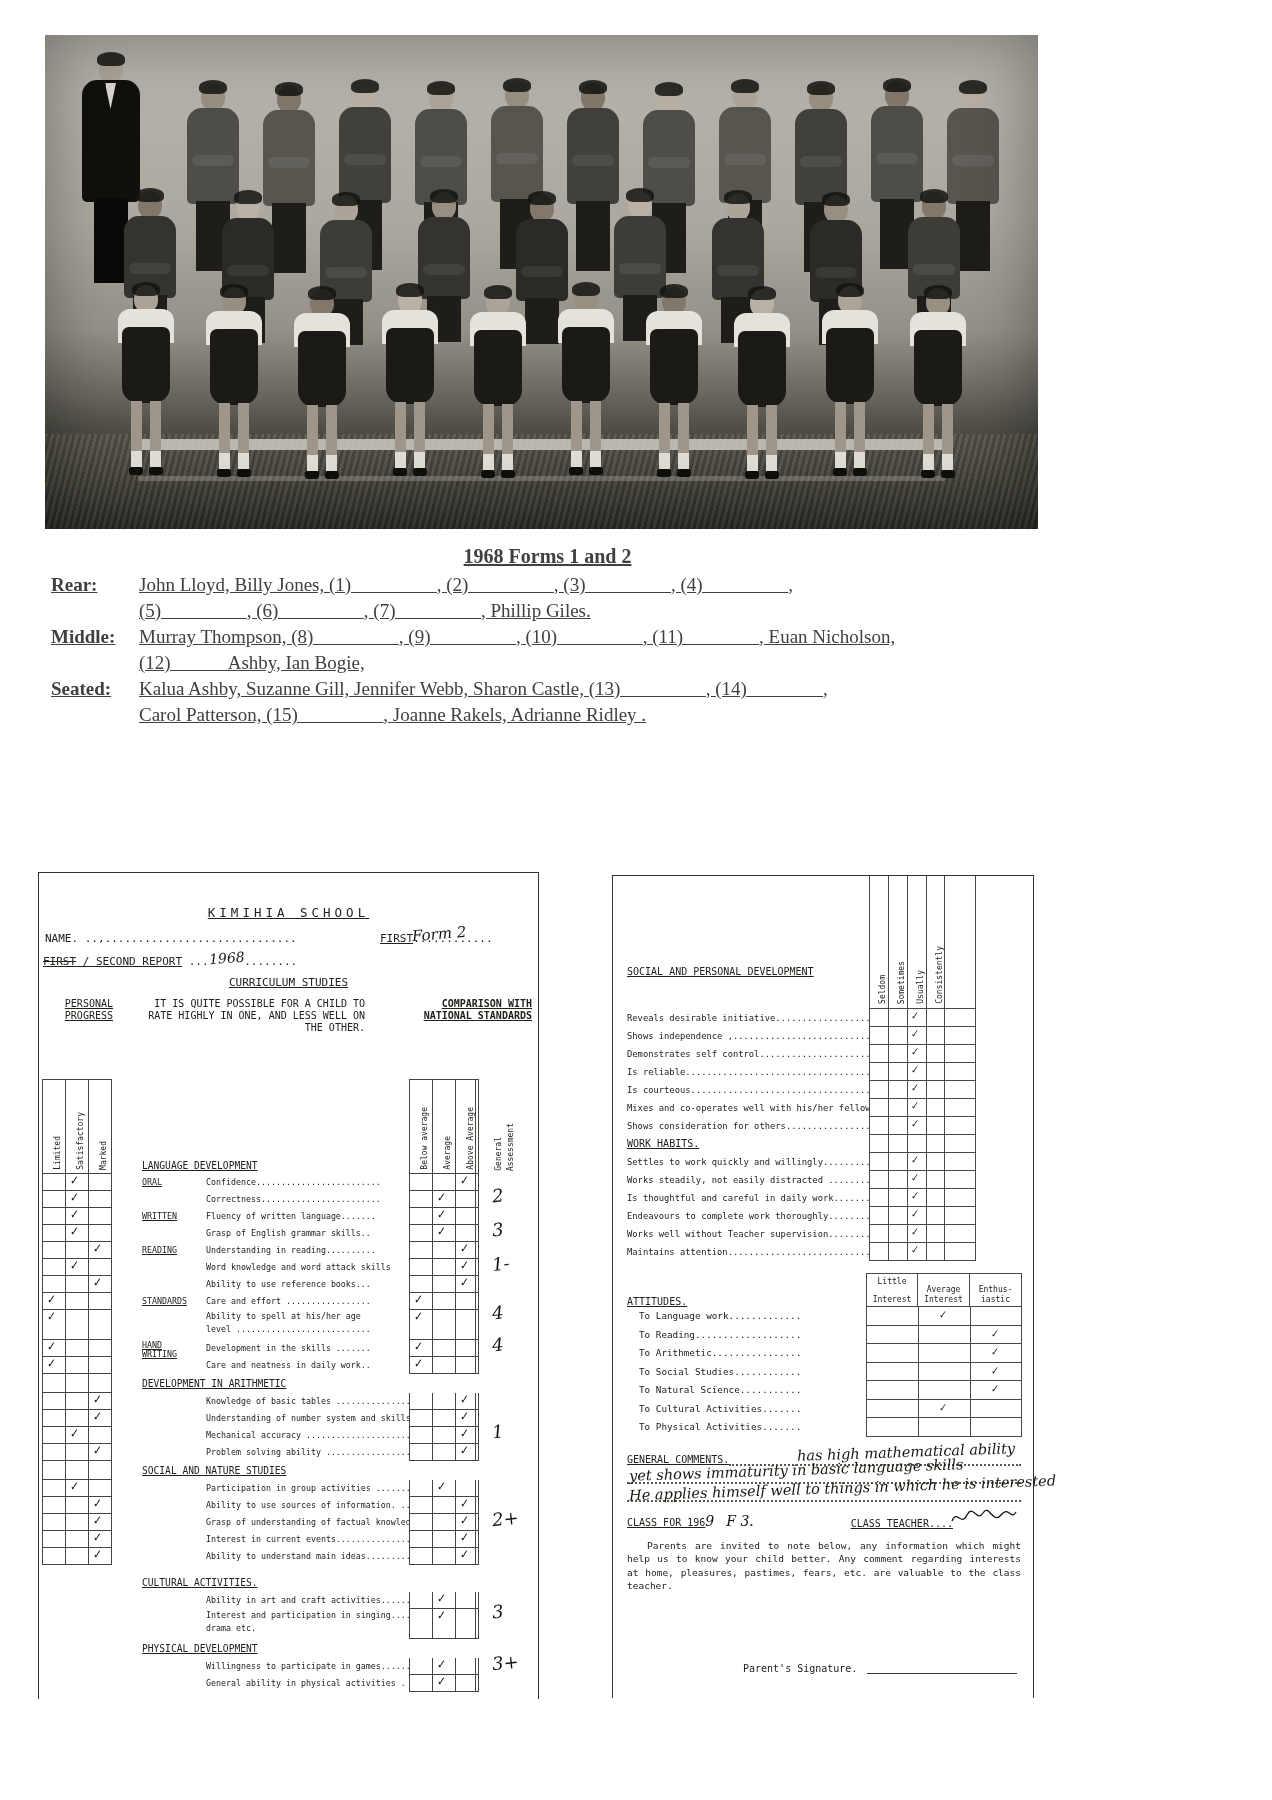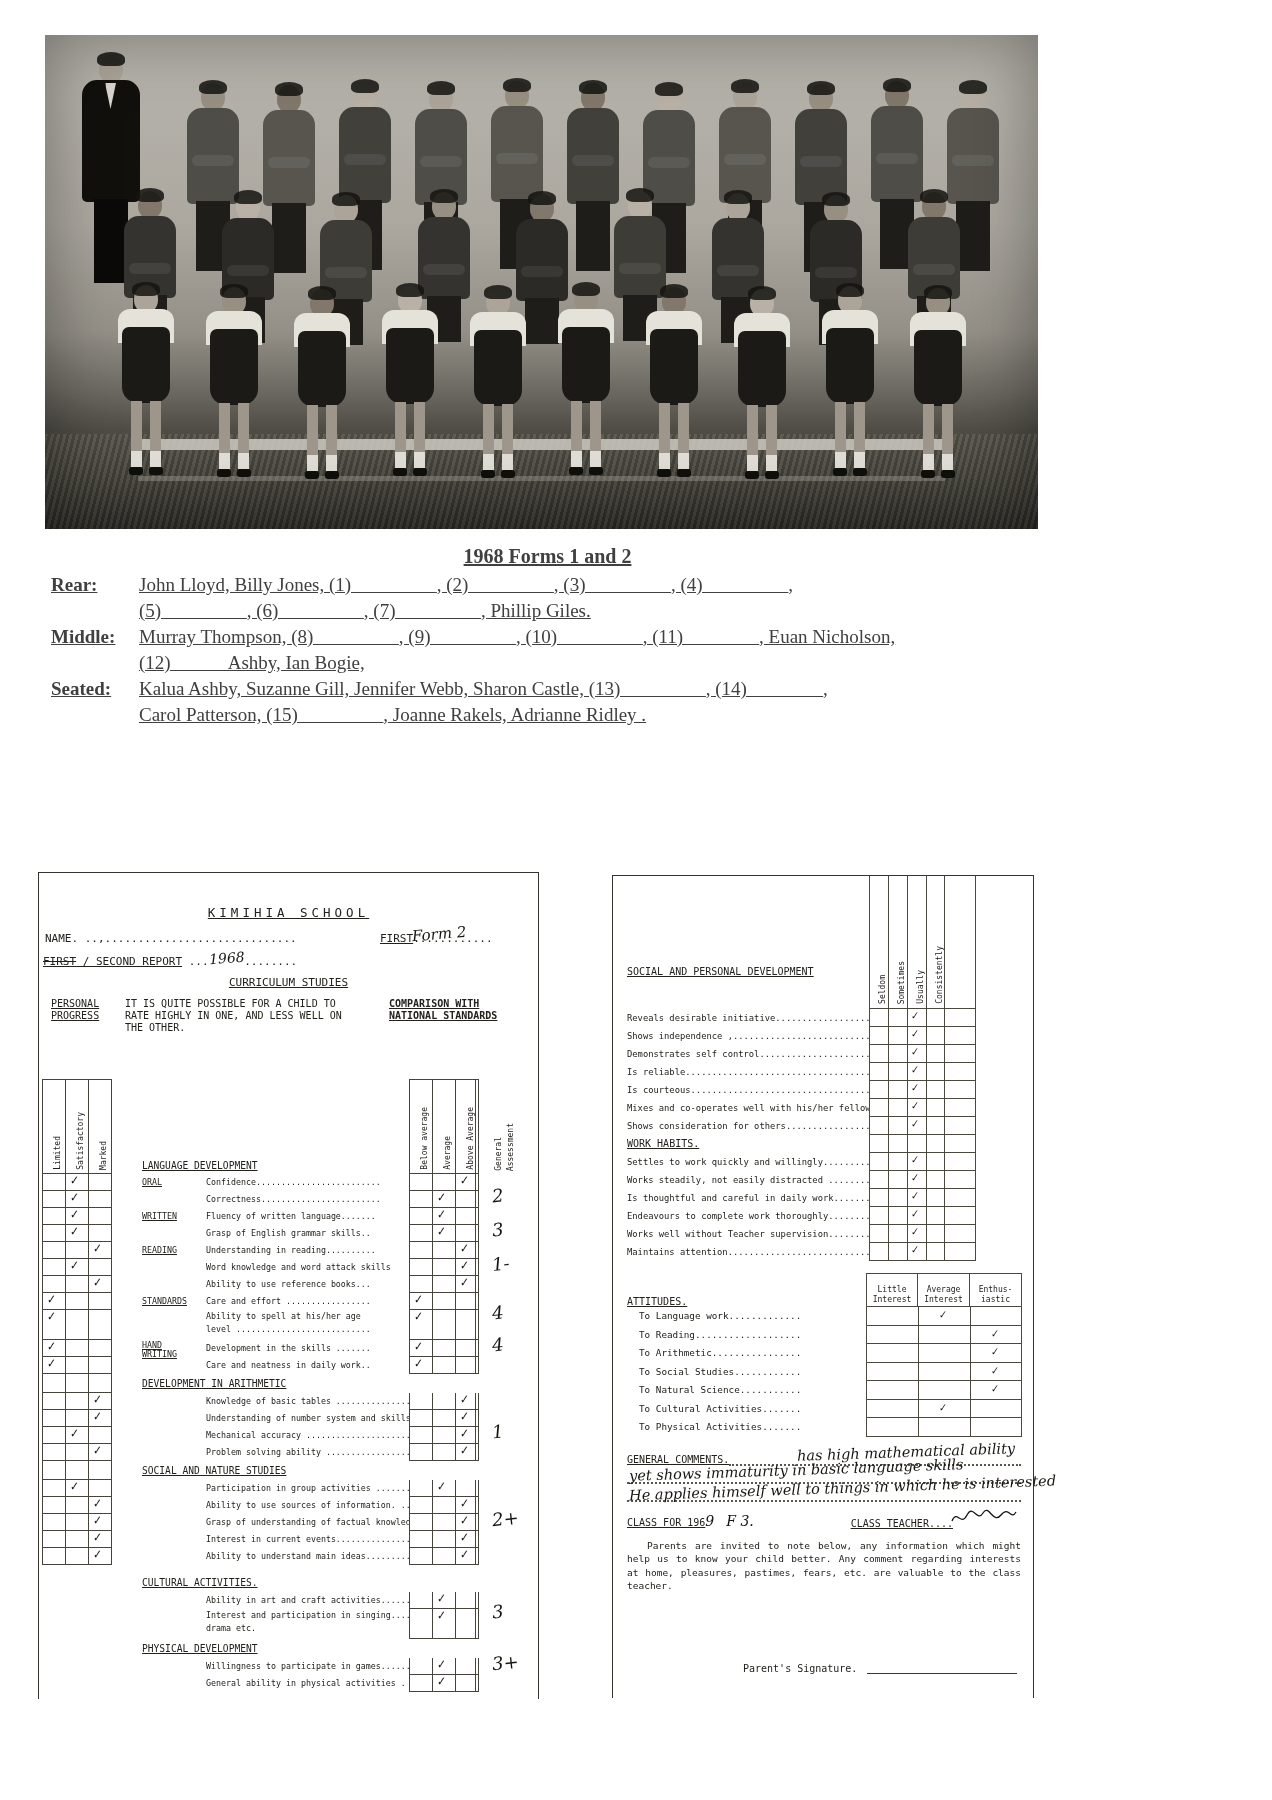--- a/index.html
+++ b/index.html
@@ -64,21 +64,21 @@
   #lhead{height:206px;box-sizing:border-box;padding-top:32px;font-size:11px;}
   .school{text-align:center;font-size:12.5px;letter-spacing:4px;}
   .lline1{display:flex;margin:12px 8px 0 6px;}
   .namepart{flex:1;}
   .classpart{position:relative;width:150px;}
   .classpart .hw{position:absolute;left:32px;top:-7px;font-size:15px;transform:rotate(-5deg);white-space:nowrap;}
   .lline2{margin:7px 0 0 4px;}
   .strike{text-decoration:line-through underline;}
   .lline2 .hw{display:inline-block;font-size:14px;transform:translateY(-2px) rotate(-4deg);}
   .curr{text-align:center;margin-top:8px;font-size:11px;}
-  .pblock{display:flex;margin:9px 6px 0 12px;font-size:10px;line-height:12px;}
+  .pblock{display:flex;margin:9px 6px 0 0;font-size:10px;line-height:12px;text-align:right;}
   .pp{width:74px;}
   .note{width:252px;}
   .cmp{flex:1;padding-left:12px;font-weight:bold;}
 
   .lrow{display:flex;height:17px;line-height:17px;font-size:8.3px;}
   .lrow.dbl{height:30px;line-height:13px;}
   .lrow.lh{height:19px;line-height:19px;}
   .lgap{height:8px;}
   .lg{display:flex;width:70px;margin-left:3px;}
   .lgsp{width:73px;}
@@ -117,21 +117,21 @@
   .rtail{width:31px;box-sizing:border-box;border-right:1.1px solid #4a483f;border-bottom:1.1px solid #4a483f;}
   .redge{width:57px;}
   .rrow.rband{height:133px;}
   .rband .rlabel{display:flex;align-items:flex-end;padding-bottom:28px;}
   .rband .rcell .rot{position:absolute;bottom:4px;left:50%;margin-left:-5px;}
 
   .att-head{display:flex;height:34px;margin-top:12px;font-size:8.8px;}
   .att-label{width:253px;box-sizing:border-box;padding-left:14px;display:flex;align-items:flex-end;}
   .acell-h{width:52px;box-sizing:border-box;border:1.1px solid #4a483f;border-left-width:0;font-size:8px;line-height:9.5px;
            display:flex;flex-direction:column;justify-content:flex-end;align-items:center;padding-bottom:2px;}
-  .acell-h.first{border-left-width:1.1px;}
+  .acell-h.first{border-left-width:1.1px;gap:8px;}
   .arow{display:flex;height:18.5px;line-height:18.5px;font-size:9.3px;}
   .arow .att-label{align-items:center;padding-left:26px;white-space:nowrap;overflow:hidden;display:block;line-height:18.5px;}
   .acell{width:52px;box-sizing:border-box;border-left:1.1px solid #4a483f;border-bottom:1.1px solid #4a483f;position:relative;}
   .acell.last{border-right:1.1px solid #4a483f;}
   .acell .tick{position:absolute;left:20px;top:3px;font-size:10px;}
 
   #comments{margin:14px 12px 0 14px;font-size:10px;}
   .cmt-line{display:flex;position:relative;height:18px;line-height:18px;}
   .dotfill{flex:1;border-bottom:2px dotted #5a574c;height:13px;position:relative;}
   .hwline{position:absolute;top:-8px;font-size:14.5px;white-space:nowrap;transform:rotate(-2deg);}

